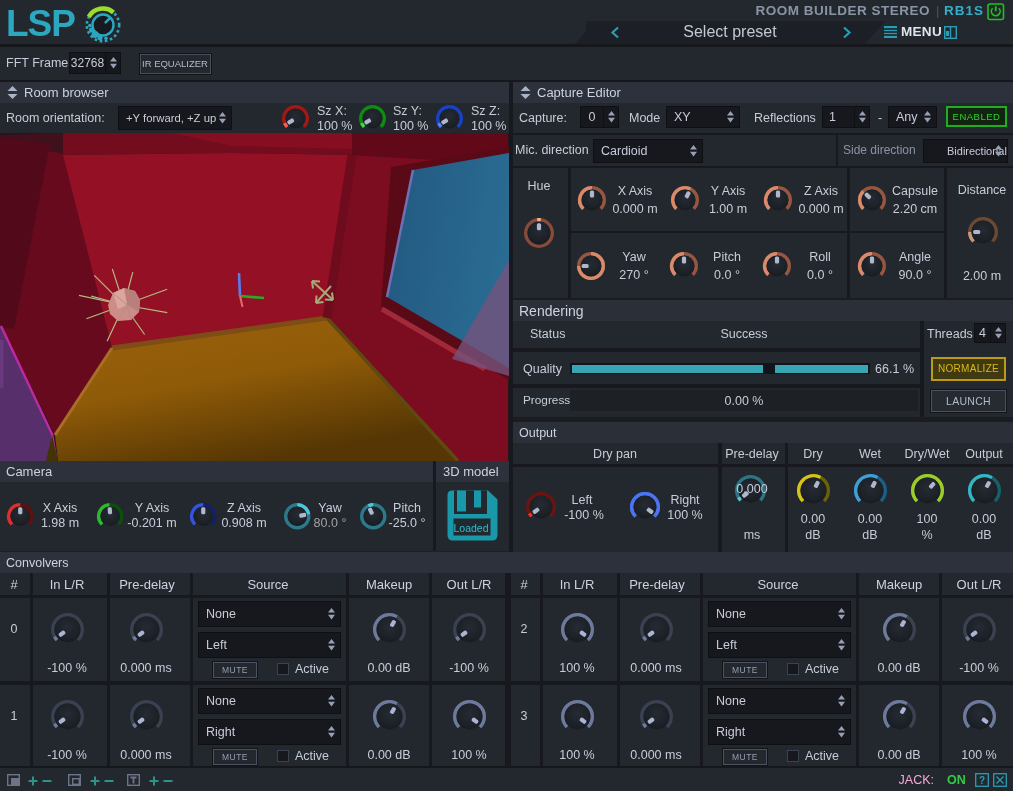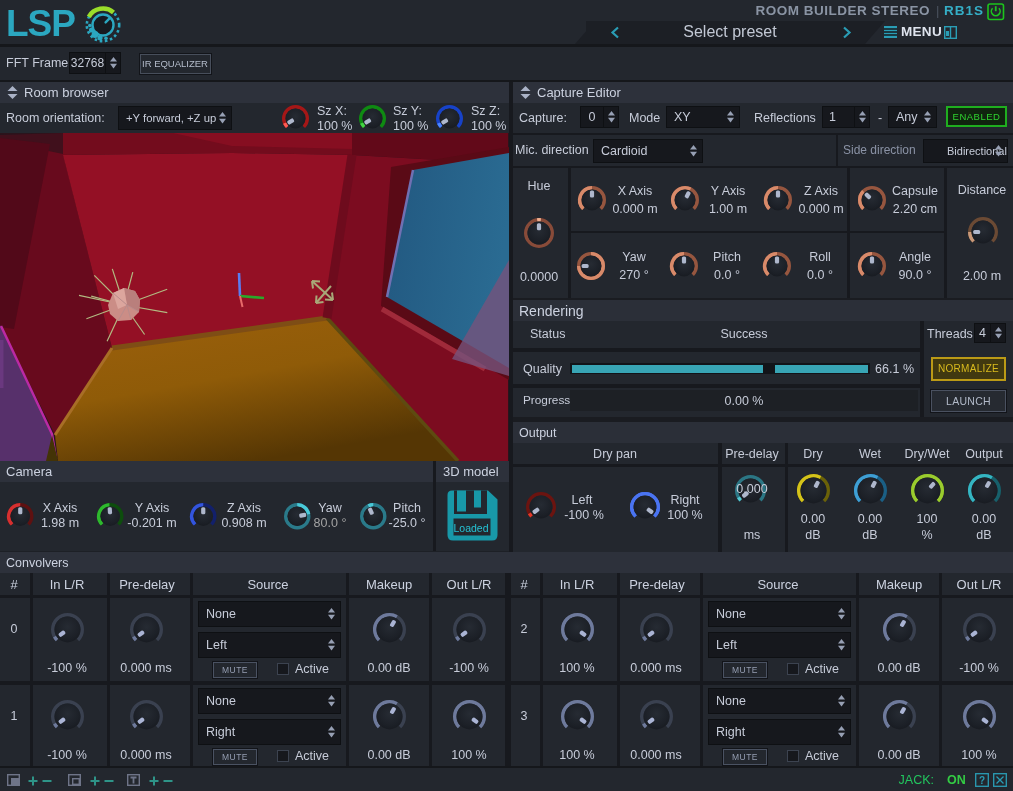--- a/index.html
+++ b/index.html
@@ -281,21 +281,20 @@
 <div style="position:absolute;left:847px;top:168px;width:3px;height:130px;background:#17191e;"></div>
 <div style="position:absolute;left:944px;top:168px;width:3px;height:130px;background:#17191e;"></div>
 <div style="position:absolute;left:571px;top:231px;width:373px;height:2px;background:#17191e;"></div>
 <div style="position:absolute;left:339px;width:400px;text-align:center;top:177px;font-size:12.5px;color:#c7ccd9;font-weight:400;white-space:nowrap;line-height:18px;letter-spacing:0px;">Hue</div>
 <svg style="position:absolute;left:520.0px;top:214.0px" width="38" height="38">
       <circle cx="19.0" cy="19.0" r="13.30" fill="none" stroke="#884b39" stroke-width="3.4"></circle>
       <path d="M 17.15 5.83 A 13.30 13.30 0 0 1 20.85 5.83" fill="none" stroke="#efae8e" stroke-width="3.4"></path>
       <circle cx="19.0" cy="19.0" r="11.40" fill="url(#kf)"></circle>
       <rect x="15.50" y="10.60" width="7.0" height="4.2" rx="1.5" fill="#aeb7cc" transform="rotate(270.0 19.00 12.70)"></rect>
     </svg>
-<div style="position:absolute;left:339px;width:400px;text-align:center;top:268px;font-size:12.5px;color:#c7ccd9;font-weight:400;white-space:nowrap;line-height:18px;letter-spacing:0px;">0.0000</div>
 <svg style="position:absolute;left:574.0px;top:182.0px" width="36" height="36">
       <path d="M 9.30 26.70 A 12.30 12.30 0 1 1 26.70 26.70" fill="none" stroke="#96563f" stroke-width="3.4"></path>
       <path d="M 9.30 26.70 A 12.30 12.30 0 0 1 18.00 5.70" fill="none" stroke="#d88a6a" stroke-width="3.4"></path>
       <circle cx="18.0" cy="18.0" r="10.40" fill="url(#kf)"></circle>
       <rect x="14.50" y="10.02" width="7.0" height="4.2" rx="1.5" fill="#aeb7cc" transform="rotate(270.0 18.00 12.12)"></rect>
     </svg>
 <div style="position:absolute;left:435px;width:400px;text-align:center;top:182px;font-size:12.5px;color:#c7ccd9;font-weight:400;white-space:nowrap;line-height:18px;letter-spacing:0px;">X Axis</div>
 <div style="position:absolute;left:435px;width:400px;text-align:center;top:200px;font-size:12.5px;color:#c7ccd9;font-weight:400;white-space:nowrap;line-height:18px;letter-spacing:0px;">0.000 m</div>
 <svg style="position:absolute;left:667.0px;top:182.0px" width="36" height="36">
       <path d="M 9.30 26.70 A 12.30 12.30 0 1 1 26.70 26.70" fill="none" stroke="#96563f" stroke-width="3.4"></path>
@@ -692,21 +691,21 @@
 <svg style="position:absolute;left:127px;top:774px" width="13" height="12">
       <rect x="0.7" y="0.7" width="11.6" height="10.6" fill="none" stroke="#6e7488" stroke-width="1.4"></rect>
       <path d="M 3.5 3.5 H 9.5 M 6.5 3.5 V 9.5" stroke="#6e7488" stroke-width="1.8"></path>
     </svg>
 <svg style="position:absolute;left:149px;top:776px" width="10" height="10">
       <path d="M 5 0.5 V 9.5 M 0.5 5 H 9.5" stroke="#2e9488" stroke-width="2"></path>
     </svg>
 <svg style="position:absolute;left:163px;top:776px" width="10" height="10">
       <path d="M 0.5 5 H 9.5" stroke="#2e9488" stroke-width="2"></path>
     </svg>
-<div style="position:absolute;right:79px;top:771px;font-size:12.5px;color:#22c55e;font-weight:400;white-space:nowrap;line-height:18px;letter-spacing:0px;">JACK:</div>
+<div style="position:absolute;right:79px;top:771px;font-size:12.5px;color:#f9a8d4;font-weight:400;white-space:nowrap;line-height:18px;letter-spacing:0px;">JACK:</div>
 <div style="position:absolute;left:947px;top:771px;font-size:12.5px;color:#33cc44;font-weight:700;white-space:nowrap;line-height:18px;letter-spacing:0px;">ON</div>
 <svg style="position:absolute;left:975px;top:773px" width="14" height="14">
       <rect x="0.7" y="0.7" width="12.6" height="12.6" fill="none" stroke="#2a9db5" stroke-width="1.3"></rect>
       <text x="7" y="11" font-size="10" font-weight="700" fill="#2a9db5" text-anchor="middle">?</text>
     </svg>
 <svg style="position:absolute;left:993px;top:773px" width="14" height="14">
       <rect x="0.7" y="0.7" width="12.6" height="12.6" fill="none" stroke="#2a9db5" stroke-width="1.3"></rect>
       <path d="M 3.5 3.5 L 10.5 10.5 M 10.5 3.5 L 3.5 10.5" stroke="#2a9db5" stroke-width="1.3"></path>
     </svg>
 </div>

